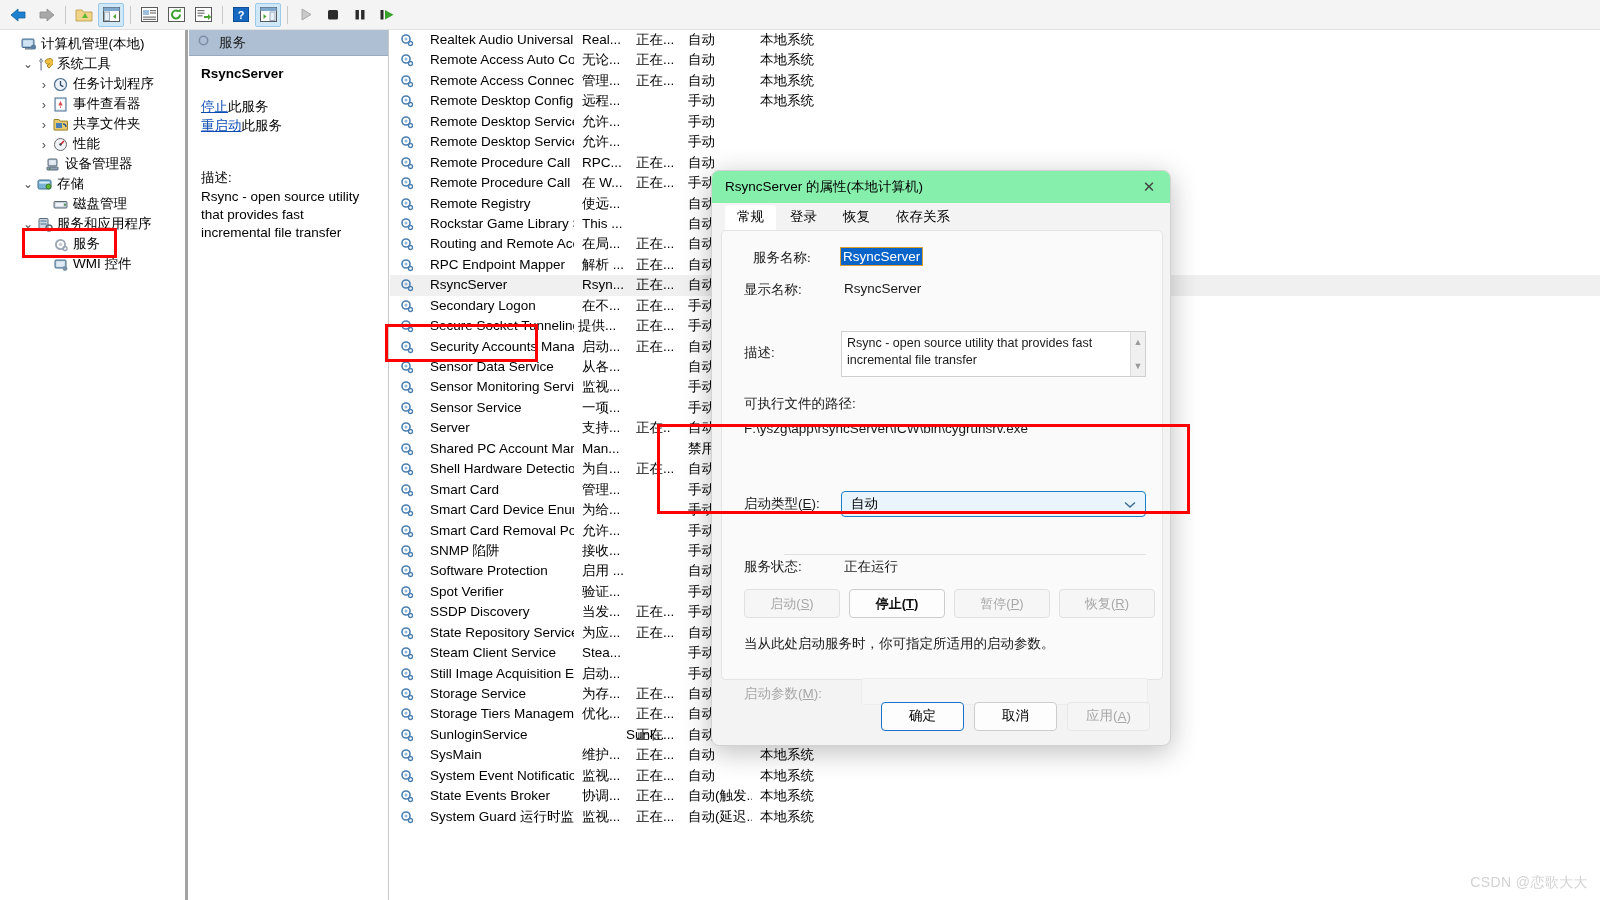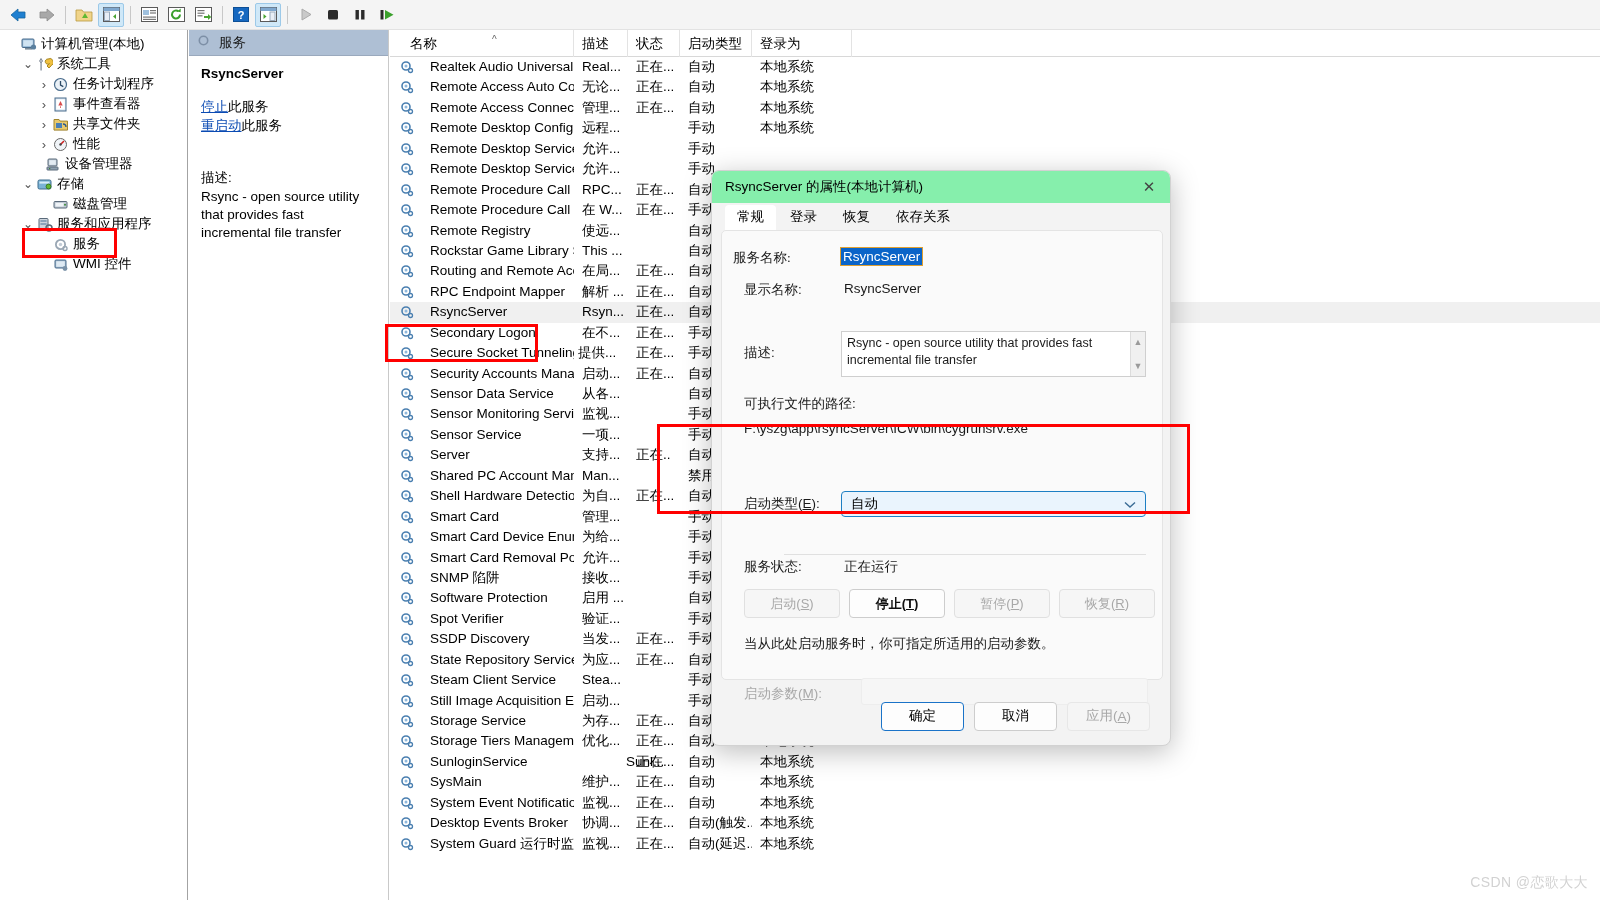--- a/index.html
+++ b/index.html
@@ -25,21 +25,21 @@
     width: 26px; height: 24px;
     display: flex; align-items: center; justify-content: center;
     margin-right: 1px; border-radius: 2px;
   }
   .tb-btn.sel { background:#cfe8f8; border:1px solid #9cc9e8; }
   .tb-sep { width:1px; height:18px; background:#c8c8c8; margin:0 5px; }
 
   
   .tree-pane {
     position: absolute; left:0; top:30px; width:188px; height:870px;
-    background:#fff; border-right:1px solid #a3a3a3;
+    background:#fff; border-right:3px solid #a3a3a3;
     padding-top: 4px; overflow: hidden;
   }
   .tree-row {
     display:flex; align-items:center; height: 20px;
     font-size: 13.5px; white-space: nowrap;
   }
   .tw { width: 16px; height:16px; display:flex; align-items:center; justify-content:center;
         font-size: 10px; color:#555; flex:none; }
   .ticon { width:17px; height:16px; margin-right:4px; flex:none; display:flex; align-items:center; justify-content:center;}
   .tlabel { line-height: 20px; }
@@ -408,38 +408,20 @@
       </div>
       <div class="mid-link">
         <u>重启动</u><span style="color:#000">此服务</span>
       </div>
       <div class="mid-desc-label">描述:</div>
       <div class="mid-desc-text">Rsync - open source utility that provides fast incremental file transfer</div>
     </div>
   </div>
 
   <div class="list-pane">
-    <div class="list-head" id="list-head">
-        <div class="hcell" style="left: 12px; width: 172px;">
-          <span>名称</span>
-          <span class="sortmark" style="left: 90px;">^</span>
-        </div>
-        <div class="hcell" style="left: 184px; width: 54px;">
-          <span>描述</span>
-        </div>
-        <div class="hcell" style="left: 238px; width: 52px;">
-          <span>状态</span>
-        </div>
-        <div class="hcell" style="left: 290px; width: 72px;">
-          <span>启动类型</span>
-        </div>
-        <div class="hcell" style="left: 362px; width: 100px;">
-          <span>登录为</span>
-        </div>
-      </div>
     <div id="list-rows">
         <div class="row">
           <span class="svc-icon"><svg width="14" height="14" viewBox="0 0 14 14">
               <circle cx="6" cy="6" r="4" fill="none" stroke="#4a7fb0" stroke-width="1.6"></circle>
               <circle cx="6" cy="6" r="1.5" fill="#8fb8dc"></circle>
               <circle cx="10.5" cy="10.5" r="2" fill="none" stroke="#4a7fb0" stroke-width="1.3"></circle>
             </svg></span>
           <span class="cell" style="left: 40px; width: 144px;">Realtek Audio Universal ...</span>
           <span class="cell" style="left: 192px; width: 46px;">Real...</span>
           <span class="cell" style="left: 246px; width: 44px;">正在...</span>
@@ -877,21 +859,21 @@
           <span class="cell" style="left: 246px; width: 44px;">正在...</span>
           <span class="cell" style="left: 298px; width: 64px;">自动</span>
           <span class="cell" style="left: 370px; width: 92px;">本地系统</span>
         </div>
         <div class="row">
           <span class="svc-icon"><svg width="14" height="14" viewBox="0 0 14 14">
               <circle cx="6" cy="6" r="4" fill="none" stroke="#4a7fb0" stroke-width="1.6"></circle>
               <circle cx="6" cy="6" r="1.5" fill="#8fb8dc"></circle>
               <circle cx="10.5" cy="10.5" r="2" fill="none" stroke="#4a7fb0" stroke-width="1.3"></circle>
             </svg></span>
-          <span class="cell" style="left: 40px; width: 144px;">Desktop Events Broker</span>
+          <span class="cell" style="left: 40px; width: 144px;">State Events Broker</span>
           <span class="cell" style="left: 192px; width: 46px;">协调...</span>
           <span class="cell" style="left: 246px; width: 44px;">正在...</span>
           <span class="cell" style="left: 298px; width: 64px;">自动(触发...</span>
           <span class="cell" style="left: 370px; width: 92px;">本地系统</span>
         </div>
         <div class="row">
           <span class="svc-icon"><svg width="14" height="14" viewBox="0 0 14 14">
               <circle cx="6" cy="6" r="4" fill="none" stroke="#4a7fb0" stroke-width="1.6"></circle>
               <circle cx="6" cy="6" r="1.5" fill="#8fb8dc"></circle>
               <circle cx="10.5" cy="10.5" r="2" fill="none" stroke="#4a7fb0" stroke-width="1.3"></circle>
@@ -911,21 +893,21 @@
       <span class="dlg-close">✕</span>
     </div>
     <div class="dlg-tabs" id="dlg-tabs">
         <div class="tab active">常规</div>
         <div class="tab">登录</div>
         <div class="tab">恢复</div>
         <div class="tab">依存关系</div>
       </div>
 
     <div class="dlg-body">
-      <div class="frm-row lab" style="left:11px; top:18px;font-family:Liberation Serif, serif;">服务名称:</div>
+      <div class="frm-row lab" style="left:31px; top:18px;font-family:Liberation Serif, serif;">服务名称:</div>
       <div class="frm-row" style="left:119px; top:18px;">
         <span class="name-hl">RsyncServer</span>
       </div>
 
       <div class="frm-row lab" style="left:22px; top:50px;">显示名称:</div>
       <div class="frm-row val" style="left:122px; top:50px;">RsyncServer</div>
 
       <div class="frm-row lab" style="left:22px; top:113px;">描述:</div>
       <div class="desc-box">
         <span>Rsync - open source utility that provides fast incremental file transfer</span>

